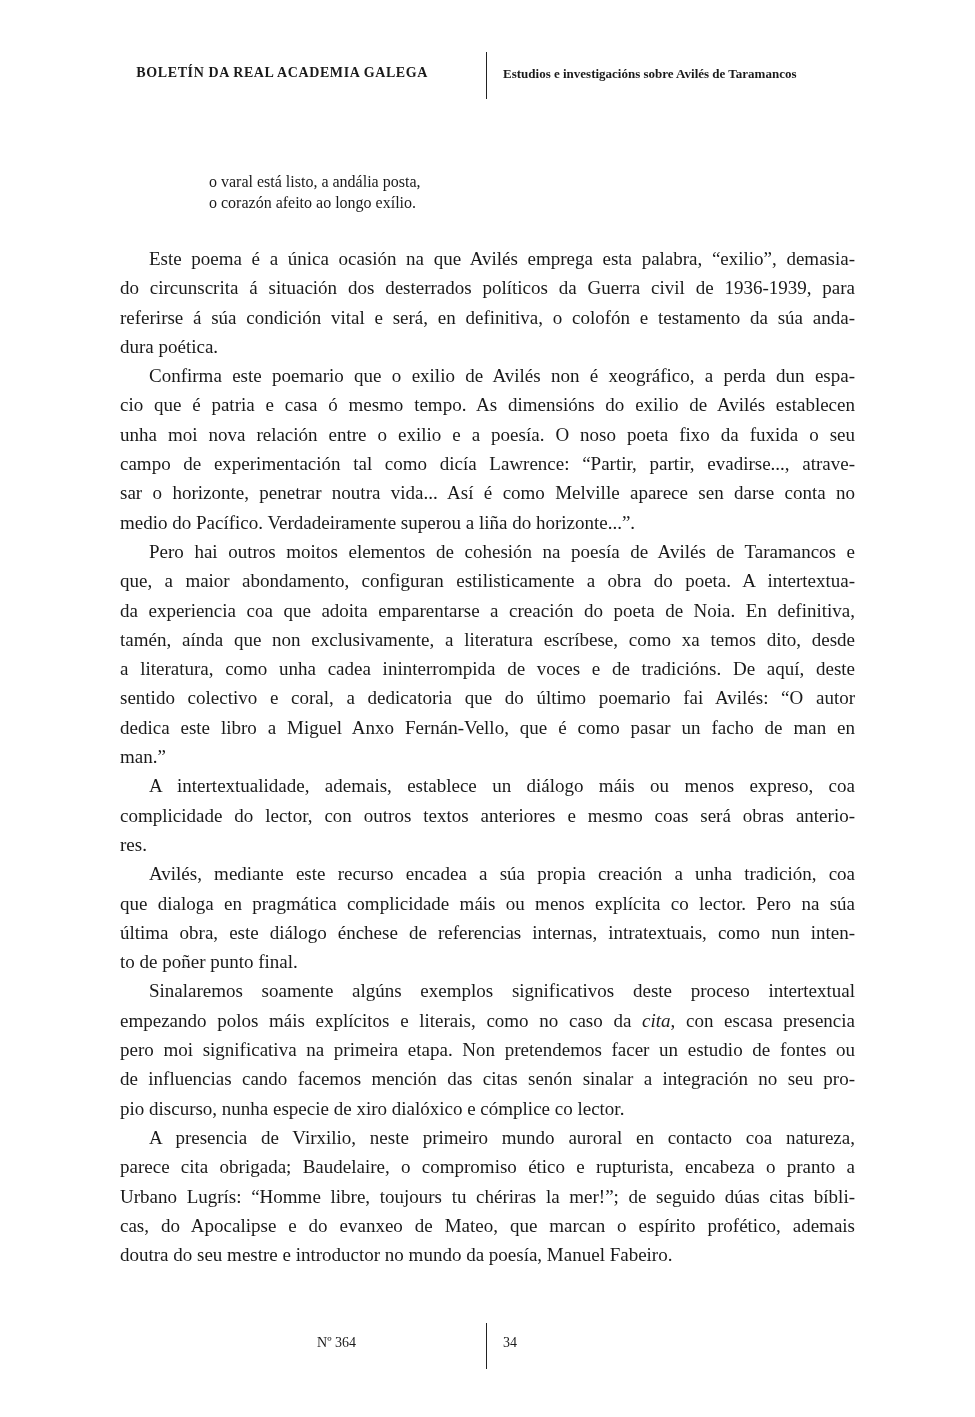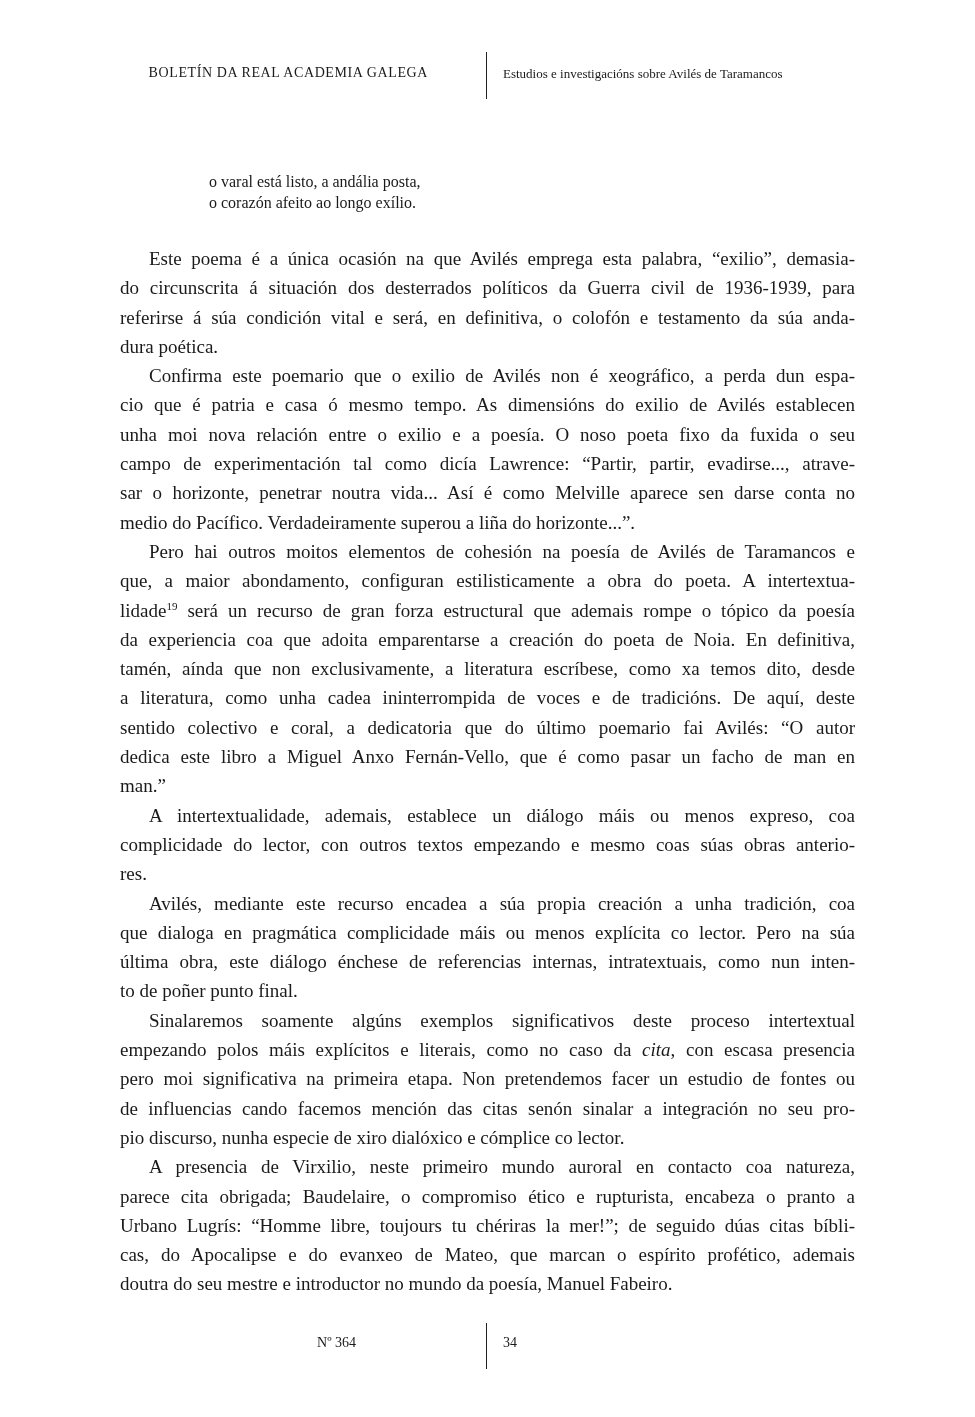--- a/index.html
+++ b/index.html
@@ -14,20 +14,21 @@
       overflow: hidden;
       color: #1a1a1a;
       font-family: "Liberation Serif", "DejaVu Serif", serif;
     }
     .header {
       position: absolute;
       top: 52px;
       left: 0;
       width: 933px;
       height: 48px;
+      font-weight: bold;
     }
     .header-left {
       position: absolute;
       right: 505px;
       top: 13px;
       font-size: 14px;
       letter-spacing: 0.6px;
       white-space: nowrap;
     }
     .header-divider {
@@ -146,32 +147,31 @@
     <span class="line">cio que é patria e casa ó mesmo tempo. As dimensións do exilio de Avilés establecen</span>
     <span class="line">unha moi nova relación entre o exilio e a poesía. O noso poeta fixo da fuxida o seu</span>
     <span class="line">campo de experimentación tal como dicía Lawrence: “Partir, partir, evadirse..., atrave-</span>
     <span class="line">sar o horizonte, penetrar noutra vida... Así é como Melville aparece sen darse conta no</span>
     <span class="line last">medio do Pacífico. Verdadeiramente superou a liña do horizonte...”.</span>
   </p>
 
   <p class="para" style="text-indent:0">
     <span class="line first">Pero hai outros moitos elementos de cohesión na poesía de Avilés de Taramancos e</span>
     <span class="line">que, a maior abondamento, configuran estilisticamente a obra do poeta. A intertextua-</span>
-    <span class="line"><span>lidade</span><sup>19</sup> <span>será un recurso de gran forza estructural que ademais rompe o tópico da poesía</span></span>
     <span class="line">da experiencia coa que adoita emparentarse a creación do poeta de Noia. En definitiva,</span>
     <span class="line">tamén, aínda que non exclusivamente, a literatura escríbese, como xa temos dito, desde</span>
     <span class="line">a literatura, como unha cadea ininterrompida de voces e de tradicións. De aquí, deste</span>
     <span class="line">sentido colectivo e coral, a dedicatoria que do último poemario fai Avilés: “O autor</span>
     <span class="line">dedica este libro a Miguel Anxo Fernán-Vello, que é como pasar un facho de man en</span>
     <span class="line last">man.”</span>
   </p>
 
   <p class="para" style="text-indent:0">
     <span class="line first">A intertextualidade, ademais, establece un diálogo máis ou menos expreso, coa</span>
-    <span class="line">complicidade do lector, con outros textos empezando e mesmo coas súas obras anterio-</span>
+    <span class="line">complicidade do lector, con outros textos anteriores e mesmo coas será obras anterio-</span>
     <span class="line last">res.</span>
   </p>
 
   <p class="para" style="text-indent:0">
     <span class="line first">Avilés, mediante este recurso encadea a súa propia creación a unha tradición, coa</span>
     <span class="line">que dialoga en pragmática complicidade máis ou menos explícita co lector. Pero na súa</span>
     <span class="line">última obra, este diálogo énchese de referencias internas, intratextuais, como nun inten-</span>
     <span class="line last">to de poñer punto final.</span>
   </p>
 

